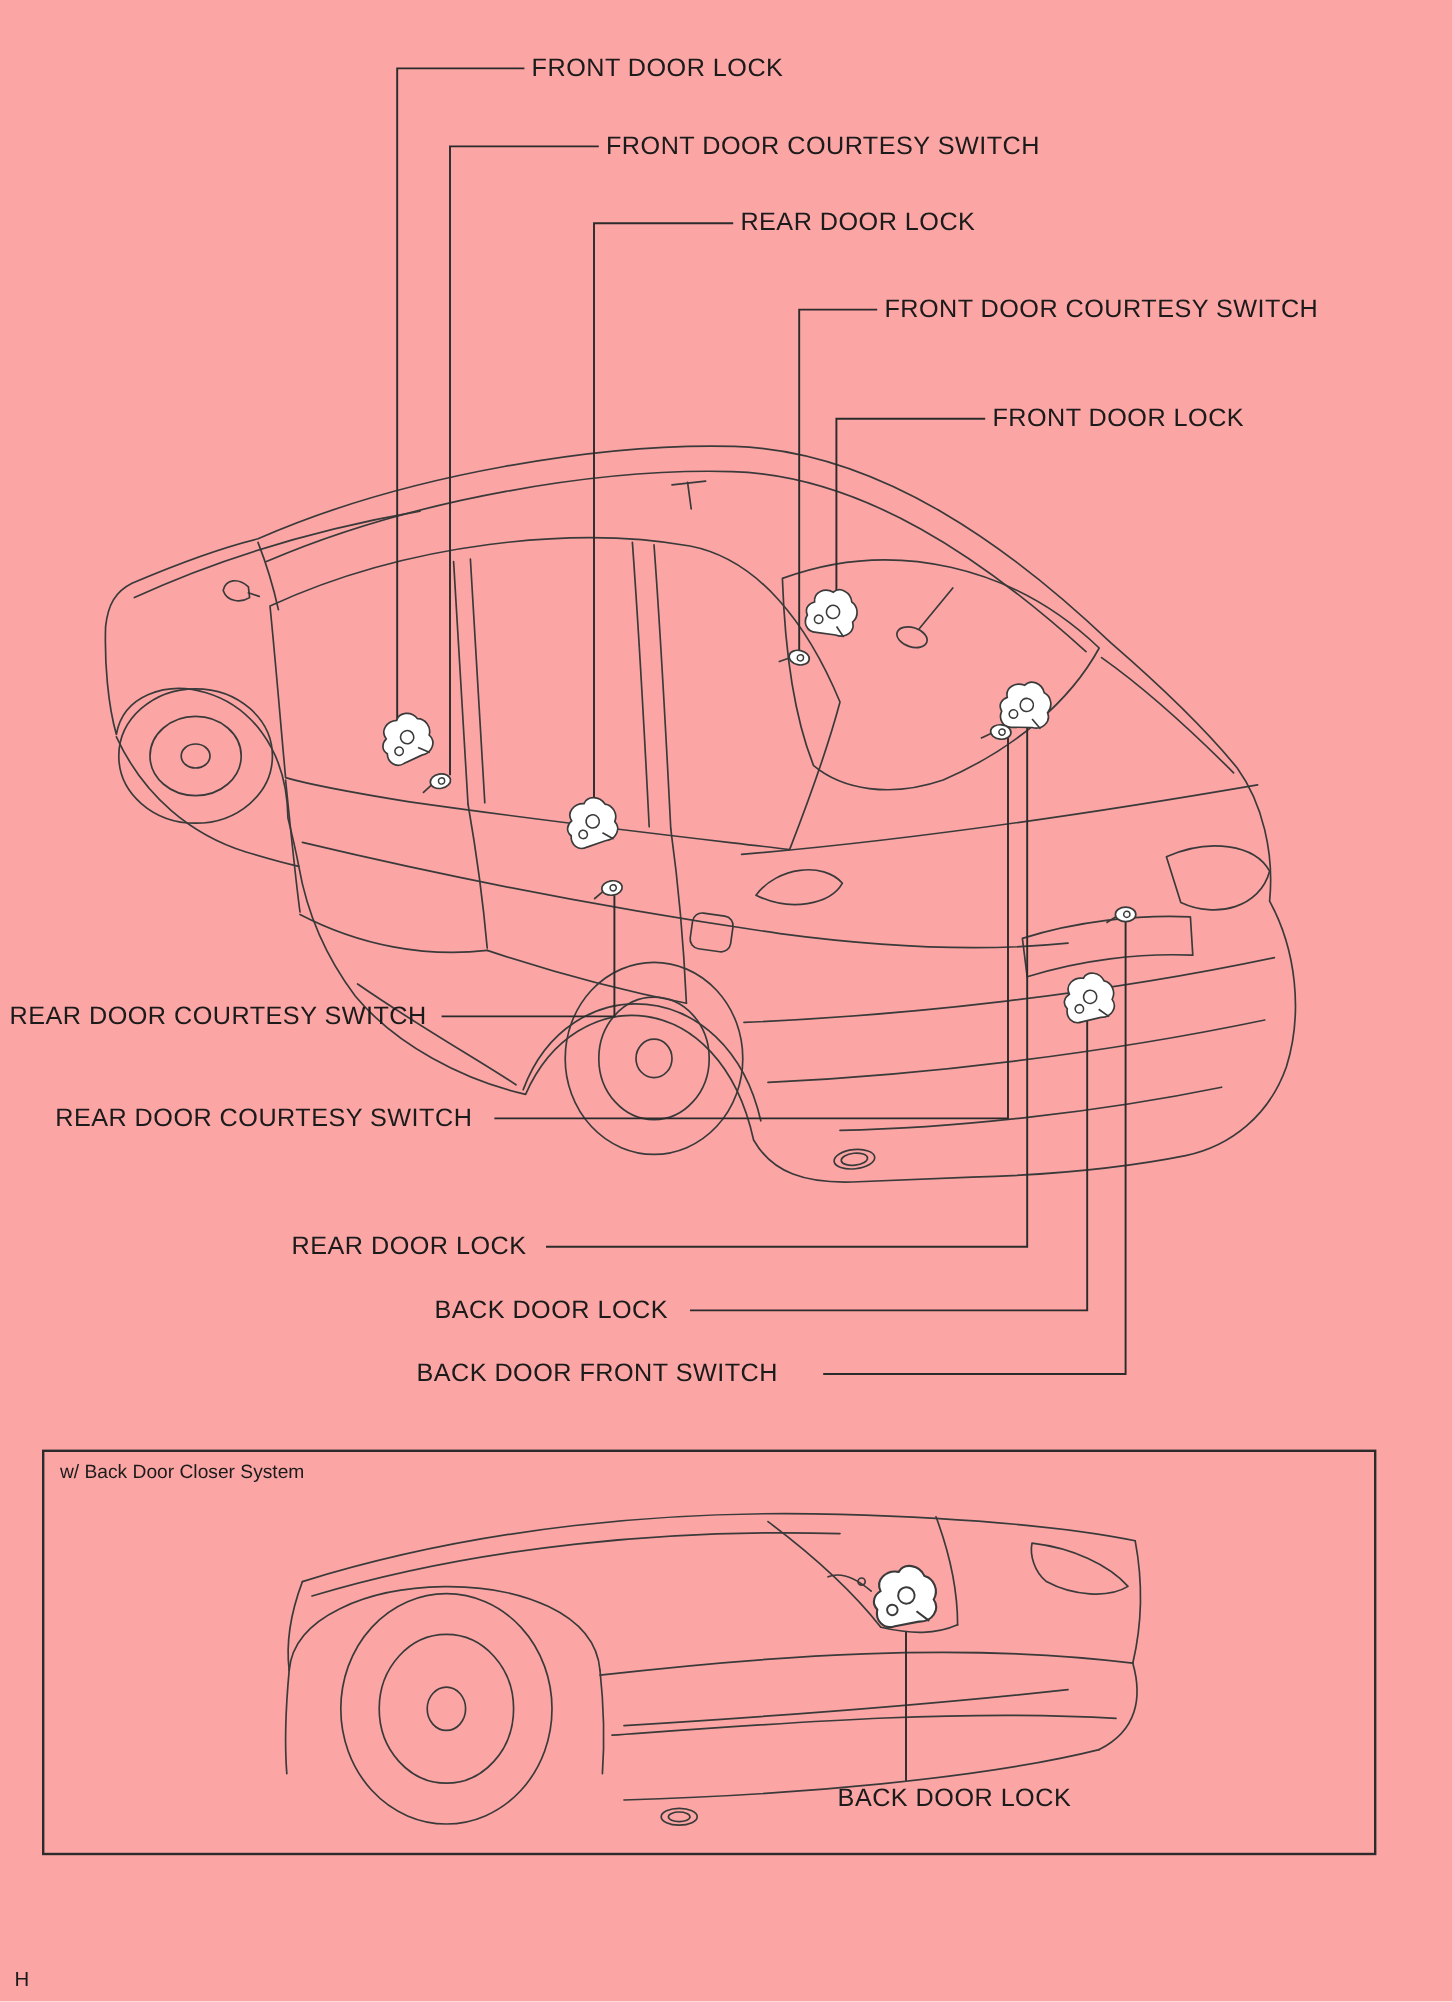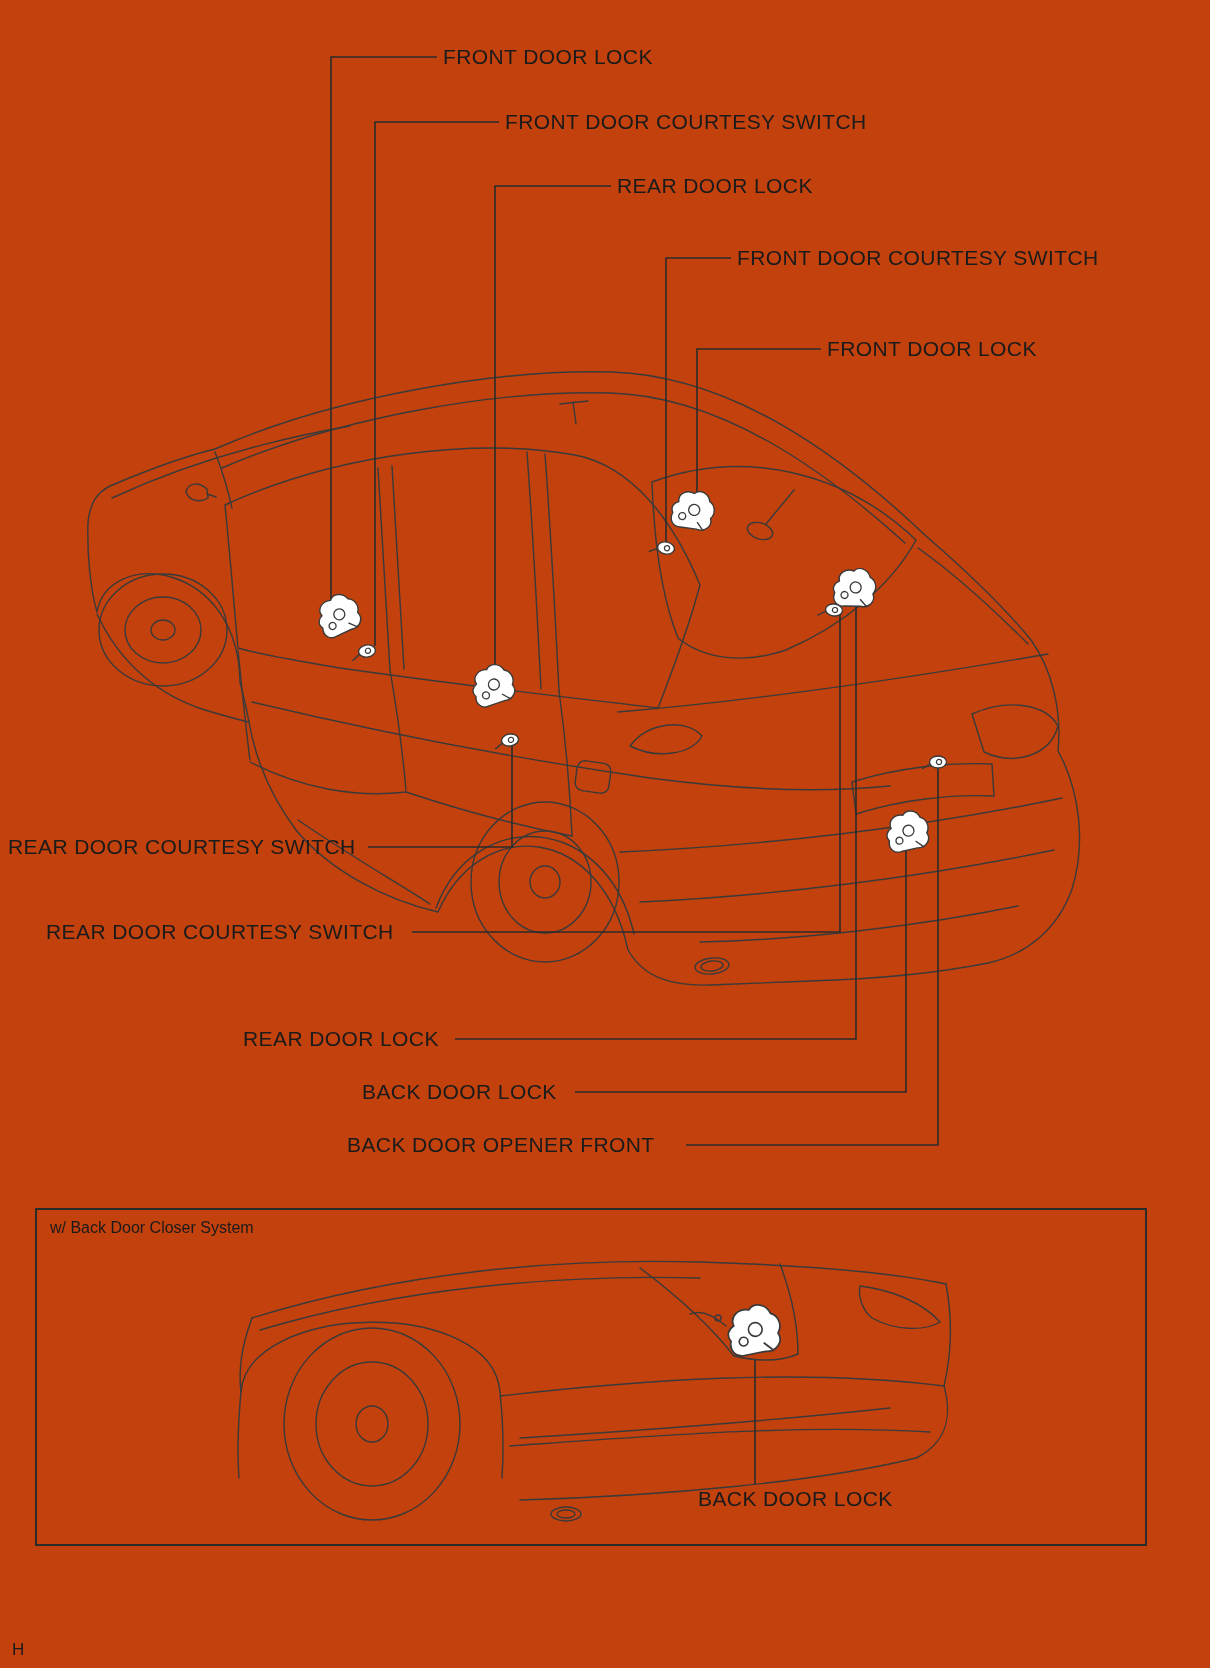--- a/index.html
+++ b/index.html
@@ -1,18 +1,18 @@
 <!DOCTYPE html>
 <html><head>
 <meta charset="utf-8">
 <style>
   * { margin:0; padding:0; box-sizing:border-box; }
   html,body { background:#ffffff; }
   .page {
-    position:relative; width:1210px; height:1668px; background:#c2410c;
+    position:relative; width:1210px; height:1668px; background:#fca5a5;
     font-family:"Liberation Sans", sans-serif; overflow:hidden;
   }
   .art { position:absolute; left:0; top:0; z-index:1; }
   .callout {
     position:absolute; z-index:3; white-space:nowrap;
     font-size:21px; letter-spacing:0.4px; color:#1b1b1b; line-height:22px;
   }
   .inset-box {
     position:absolute; left:35px; top:1208px; width:1112px; height:338px;
     border:2px solid #2b2b2b; z-index:2;
@@ -165,21 +165,21 @@
 
   <div class="callout" style="left:443px;top:46px">FRONT DOOR LOCK</div>
   <div class="callout" style="left:505px;top:111px">FRONT DOOR COURTESY SWITCH</div>
   <div class="callout" style="left:617px;top:175px">REAR DOOR LOCK</div>
   <div class="callout" style="left:737px;top:247px">FRONT DOOR COURTESY SWITCH</div>
   <div class="callout" style="left:827px;top:338px">FRONT DOOR LOCK</div>
   <div class="callout" style="left:8px;top:836px">REAR DOOR COURTESY SWITCH</div>
   <div class="callout" style="left:46px;top:921px">REAR DOOR COURTESY SWITCH</div>
   <div class="callout" style="left:243px;top:1028px">REAR DOOR LOCK</div>
   <div class="callout" style="left:362px;top:1081px">BACK DOOR LOCK</div>
-  <div class="callout" style="left:347px;top:1134px">BACK DOOR OPENER FRONT</div>
+  <div class="callout" style="left:347px;top:1134px">BACK DOOR FRONT SWITCH</div>
 
   <div class="inset-box"></div>
   <div class="inset-title">w/ Back Door Closer System</div>
   <div class="callout" style="left:698px;top:1488px">BACK DOOR LOCK</div>
 
   <div class="footer-mark">H</div>
 
 </div>
 
 </body></html>

